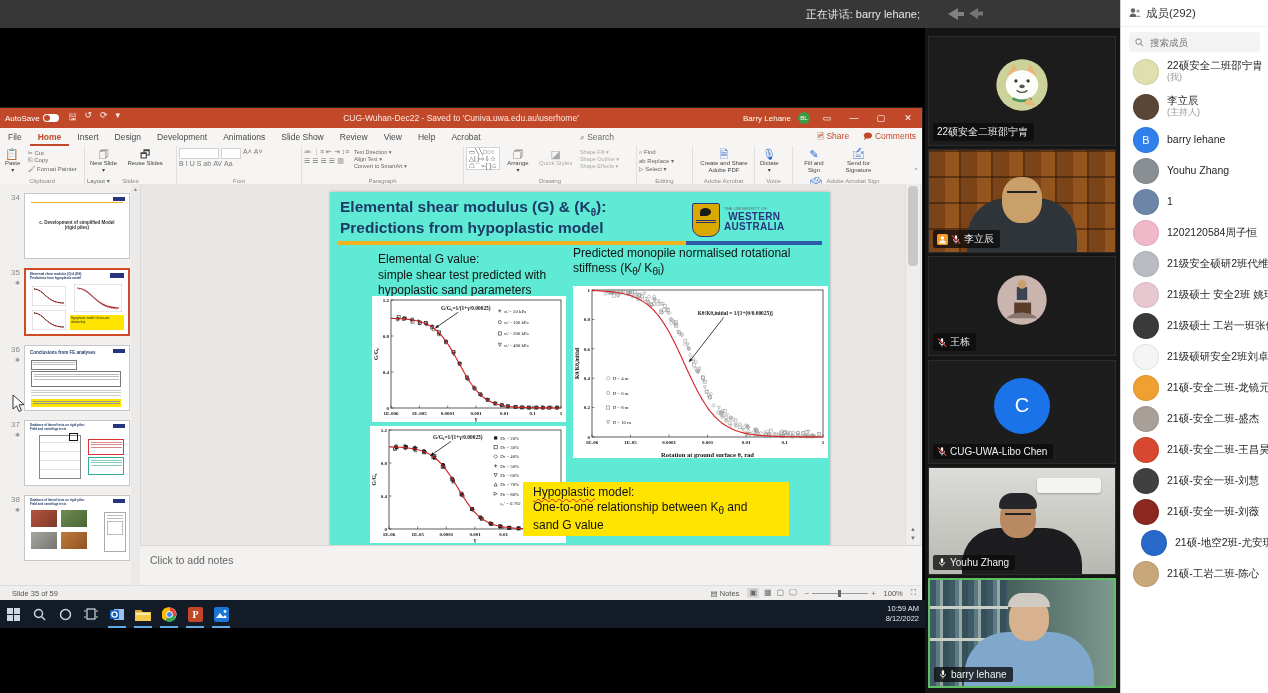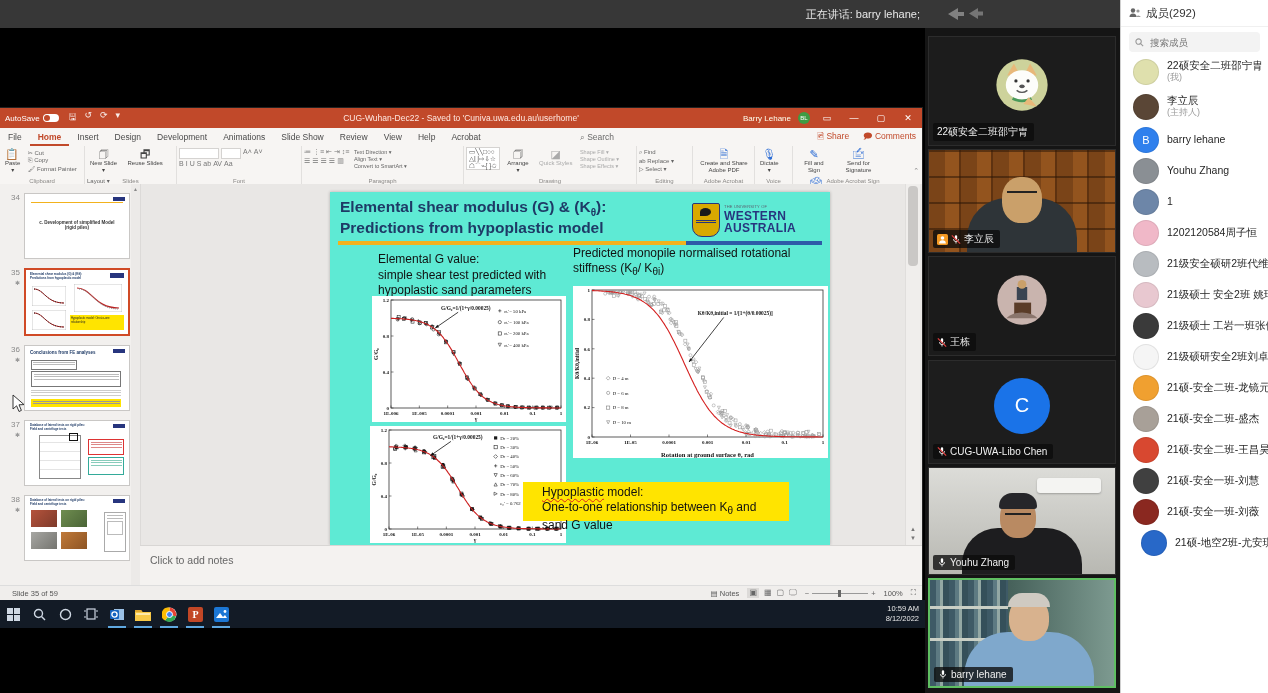--- a/index.html
+++ b/index.html
@@ -65,25 +65,25 @@
   .s-title{position:absolute;left:10px;top:6px;font-size:15.5px;font-weight:bold;color:#1e3a66;line-height:1.22;}
   .s-title sub{font-size:10px;}
   .divider{position:absolute;left:8px;top:49px;height:3.5px;width:348px;background:#f2b21d;}
   .divider2{position:absolute;left:356px;top:49px;height:3.5px;width:136px;background:#2e5aa8;}
   .logo{position:absolute;left:362px;top:9px;width:132px;height:38px;display:flex;align-items:center;gap:4px;}
   .crest{width:26px;height:32px;background:#d9a900;border-radius:2px 2px 10px 10px;position:relative;border:1px solid #27357e;}
   .crest::before{content:"";position:absolute;left:3px;top:16px;right:3px;height:4px;background:repeating-linear-gradient(180deg,#27357e 0 1px,#d9a900 1px 2px);}
   .crest::after{content:"";position:absolute;left:7px;top:4px;width:11px;height:8px;border-radius:50% 50% 50% 0;background:#1a1a1a;}
   .logo-text{display:flex;flex-direction:column;line-height:1.05;}
   .logo-small{font-size:4px;color:#5a6170;letter-spacing:.2px;}
-  .logo-big{font-size:12px;font-weight:bold;color:#27357e;letter-spacing:.3px;}
+  .logo-big{font-size:10px;font-weight:bold;color:#27357e;letter-spacing:.3px;text-align:center;}
   .left-head{position:absolute;left:48px;top:60px;font-size:12px;color:#111;line-height:1.3;}
   .right-head{position:absolute;left:243px;top:54px;font-size:12px;color:#111;line-height:1.25;width:250px;}
   .sp-err{text-decoration:underline wavy #d22;text-decoration-thickness:1px;text-underline-offset:2px;}
-  .callout{position:absolute;left:193px;top:290px;width:266px;height:39px;background:#ffe400;padding:3px 19px;box-sizing:border-box;font-size:12px;color:#111;line-height:1.25;}
+  .callout{position:absolute;left:193px;top:290px;width:266px;height:54px;background:#ffe400;padding:3px 10px;box-sizing:border-box;font-size:12px;color:#111;line-height:1.25;}
   .chart{position:absolute;background:#fff;}
   #c1{left:42px;top:104px;width:194px;height:126px;}
   #c2{left:40px;top:234px;width:196px;height:117px;}
   #c3{left:243px;top:94px;width:255px;height:172px;}
   
   .taskbar{position:absolute;left:0;top:572px;width:925px;height:28px;background:#131b26;display:flex;align-items:center;}
   .tb-ico{width:26px;height:28px;display:flex;align-items:center;justify-content:center;position:relative;}
   .tb-ico.app::after{content:"";position:absolute;left:4px;right:4px;bottom:0;height:2px;background:#5fa8e0;}
   .clock{margin-left:auto;margin-right:6px;color:#e8e8e8;font-size:7.5px;text-align:right;line-height:1.3;}
   
@@ -1309,19 +1309,25 @@
     <span class="m-txt">
             <span class="m-name">21硕-安全一班-刘薇</span>
     </span>
         </div>
         <div class="m-row" style="height: 31px; padding-left: 20px;">
           <span class="m-av" style="background:#2868c8;color:#fff"></span>
     <span class="m-txt">
             <span class="m-name">21硕-地空2班-尤安琪</span>
     </span>
         </div>
+        <div class="m-row" style="height: 31px;">
+          <span class="m-av" style="background:#c8a878;color:#fff"></span>
+    <span class="m-txt">
+            <span class="m-name">21硕-工岩二班-陈心</span>
+    </span>
+        </div>
       </div>
   </div>
 
   <svg class="cursor" width="13" height="19" viewBox="0 0 13 19">
     <path d="M1 1 L1 15 L4.6 11.8 L7 17.5 L9.4 16.4 L7 10.8 L12 10.6 Z" fill="#fff" stroke="#222" stroke-width="0.9"></path>
   </svg>
 </div>
 
 </body></html>

